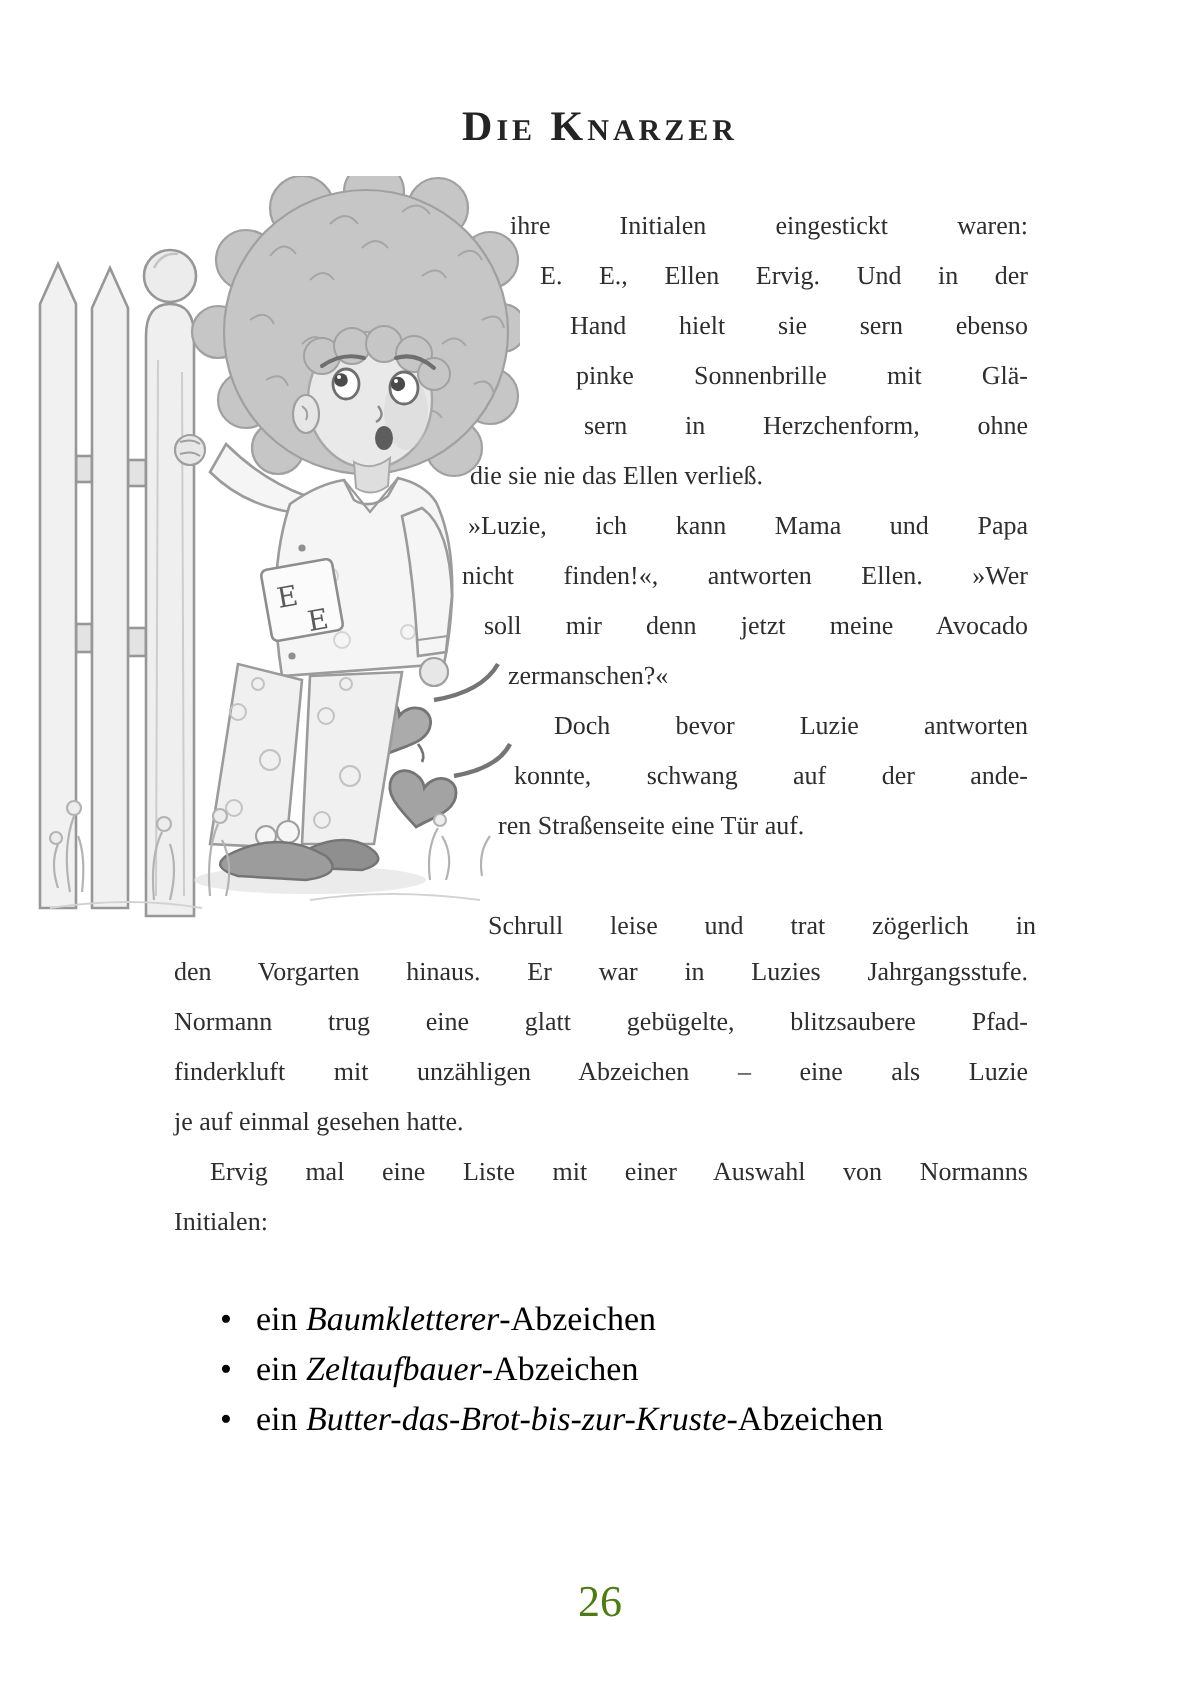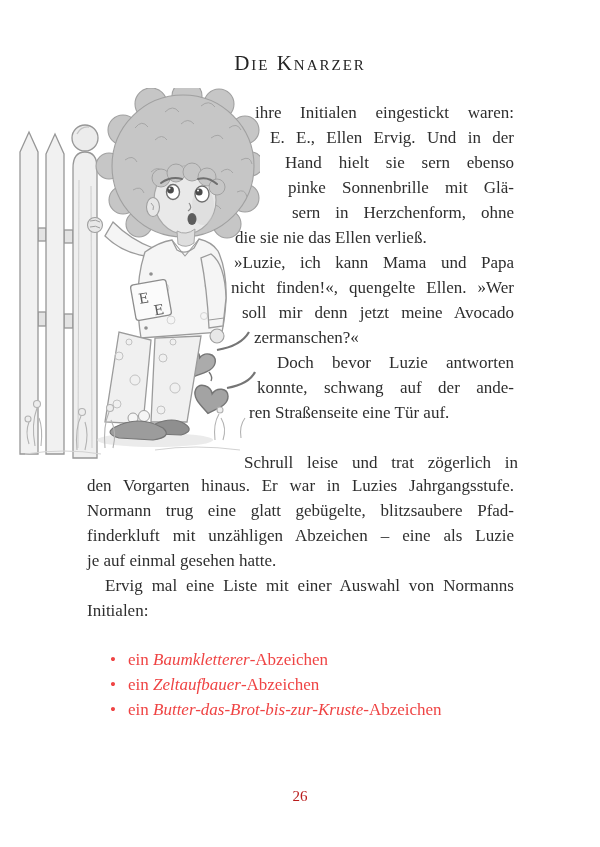--- a/index.html
+++ b/index.html
@@ -3,35 +3,35 @@
 <meta charset="utf-8">
 <style>
   html,body { margin:0; padding:0; background:#ffffff; }
   .page {
     position:relative; width:600px; height:847px; background:#ffffff;
     overflow:hidden; font-family:"Liberation Serif", serif; color:#2e2e2e;
   }
   .title {
     position:absolute; top:51px; left:0; width:600px; text-align:center;
     font-variant:small-caps; font-size:21px; line-height:24px;
-    letter-spacing:2px; color:#242424;
+    letter-spacing:2px; color:#242424;font-weight:bold;
   }
   .line {
-    position:absolute; font-size:17px; line-height:25px; color:#2e2e2e;
+    position:absolute; font-size:13px; line-height:25px; color:#2e2e2e;
     white-space:nowrap;
   }
   .j { text-align:justify; text-align-last:justify; white-space:normal; }
   .bullet-row {
-    position:absolute; left:110px; font-size:17px; line-height:25px; color:#ef4444;
+    position:absolute; left:110px; font-size:17px; line-height:25px; color:#000000;
   }
   .dot { display:inline-block; width:18px; }
   .it { font-style:italic; }
   .pagenum {
     position:absolute; top:788px; left:0; width:600px; text-align:center;
-    font-size:15px; color:#b91c1c;
+    font-size:22px; color:#4d7c0f;
   }
   .illu { position:absolute; left:5px; top:88px; width:255px; height:380px; }
 </style>
 </head>
 <body>
 
 <div class="page">
 
   <div class="title">Die Knarzer</div>
 
@@ -172,21 +172,21 @@
     </svg>
   </div>
 
   <div class="line j" style="left:255px;top:100px;width:259px">ihre Initialen eingestickt waren:</div>
   <div class="line j" style="left:270px;top:125px;width:244px">E. E., Ellen Ervig. Und in der</div>
   <div class="line j" style="left:285px;top:150px;width:229px">Hand hielt sie sern ebenso</div>
   <div class="line j" style="left:288px;top:175px;width:226px">pinke Sonnenbrille mit Glä-</div>
   <div class="line j" style="left:292px;top:200px;width:222px">sern in Herzchenform, ohne</div>
   <div class="line" style="left:235px;top:225px">die sie nie das Ellen verließ.</div>
   <div class="line j" style="left:234px;top:250px;width:280px">»Luzie, ich kann Mama und Papa</div>
-  <div class="line j" style="left:231px;top:275px;width:283px">nicht finden!«, quengelte Ellen. »Wer</div>
+  <div class="line j" style="left:231px;top:275px;width:283px">nicht finden!«, antworten Ellen. »Wer</div>
   <div class="line j" style="left:242px;top:300px;width:272px">soll mir denn jetzt meine Avocado</div>
   <div class="line" style="left:254px;top:325px">zermanschen?«</div>
   <div class="line j" style="left:277px;top:350px;width:237px">Doch bevor Luzie antworten</div>
   <div class="line j" style="left:257px;top:375px;width:257px">konnte, schwang auf der ande-</div>
   <div class="line" style="left:249px;top:400px">ren Straßenseite eine Tür auf.</div>
   <div class="line j" style="left:244px;top:450px;width:274px">Schrull leise und trat zögerlich in</div>
   <div class="line j" style="left:87px;top:473px;width:427px">den Vorgarten hinaus. Er war in Luzies Jahrgangsstufe.</div>
   <div class="line j" style="left:87px;top:498px;width:427px">Normann trug eine glatt gebügelte, blitzsaubere Pfad-</div>
   <div class="line j" style="left:87px;top:523px;width:427px">finderkluft mit unzähligen Abzeichen – eine als Luzie</div>
   <div class="line" style="left:87px;top:548px">je auf einmal gesehen hatte.</div>

